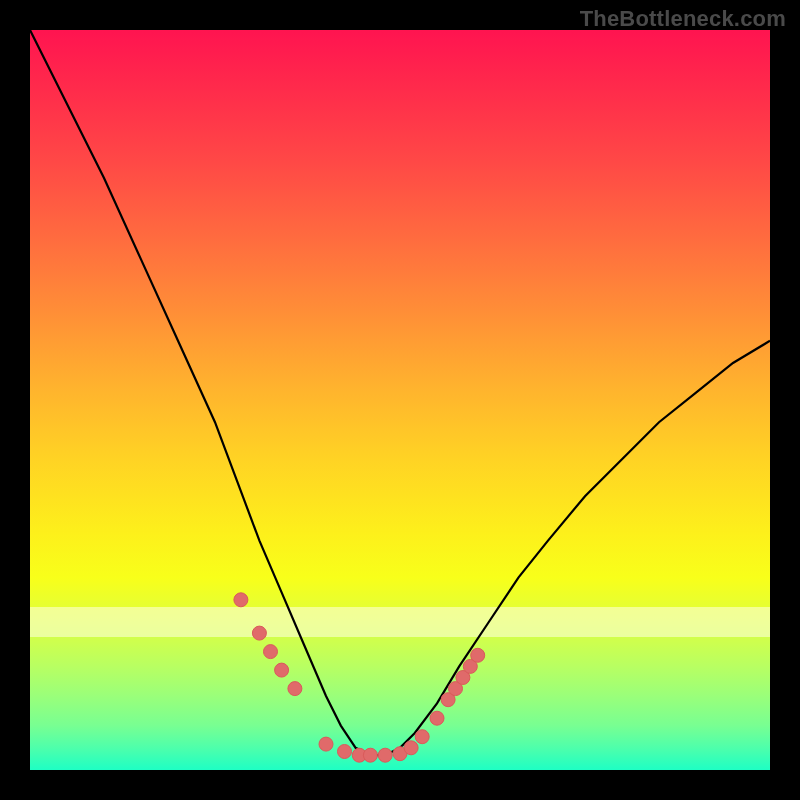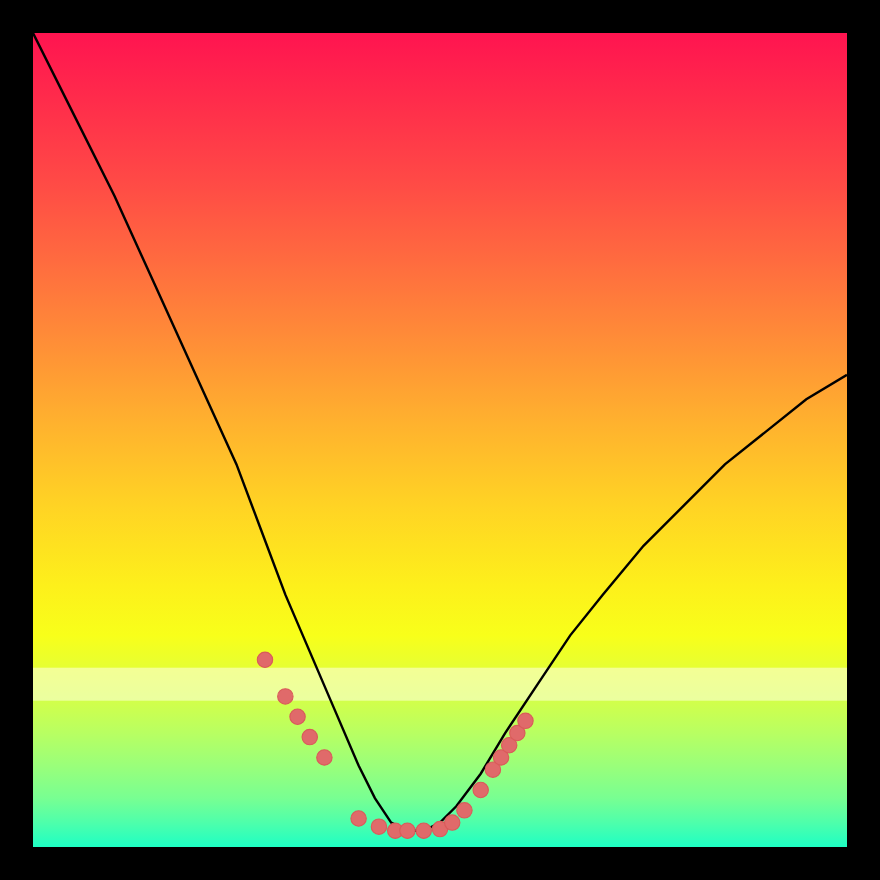--- a/index.html
+++ b/index.html
@@ -81,20 +81,21 @@
   .marker {
     fill: #e06a6a;
     stroke: #da5a5a;
     stroke-width: 1;
   }
 </style>
 </head>
 <body>
 
 <div class="frame">
+  <div class="watermark">TheBottleneck.com</div>
 
   <div class="plot-area">
     <div class="gradient"></div>
     <div class="band" id="pale-band" style="top: 577.2px; height: 29.6px;"></div>
     <svg class="curve" viewBox="0 0 740 740" preserveAspectRatio="none">
       <path id="curve-path" class="curve-path" d="M0.0 0.0 L37.0 74.0 L74.0 148.0 L111.0 229.4 L148.0 310.8 L185.0 392.2 L207.2 451.4 L229.4 510.6 L251.6 562.4 L273.8 614.2 L296.0 666.0 L310.8 695.6 L325.6 717.8 L340.4 725.2 L355.2 725.2 L370.0 717.8 L384.8 703.0 L407.0 673.4 L429.2 636.4 L458.8 592.0 L488.4 547.6 L518.0 510.6 L555.0 466.2 L592.0 429.2 L629.0 392.2 L666.0 362.6 L703.0 333.0 L740.0 310.8"></path>
       <g id="markers-group">
           <circle cx="210.9" cy="569.8" r="7" class="marker"></circle>
           <circle cx="229.4" cy="603.1" r="7" class="marker"></circle>
           <circle cx="240.5" cy="621.6" r="7" class="marker"></circle>

